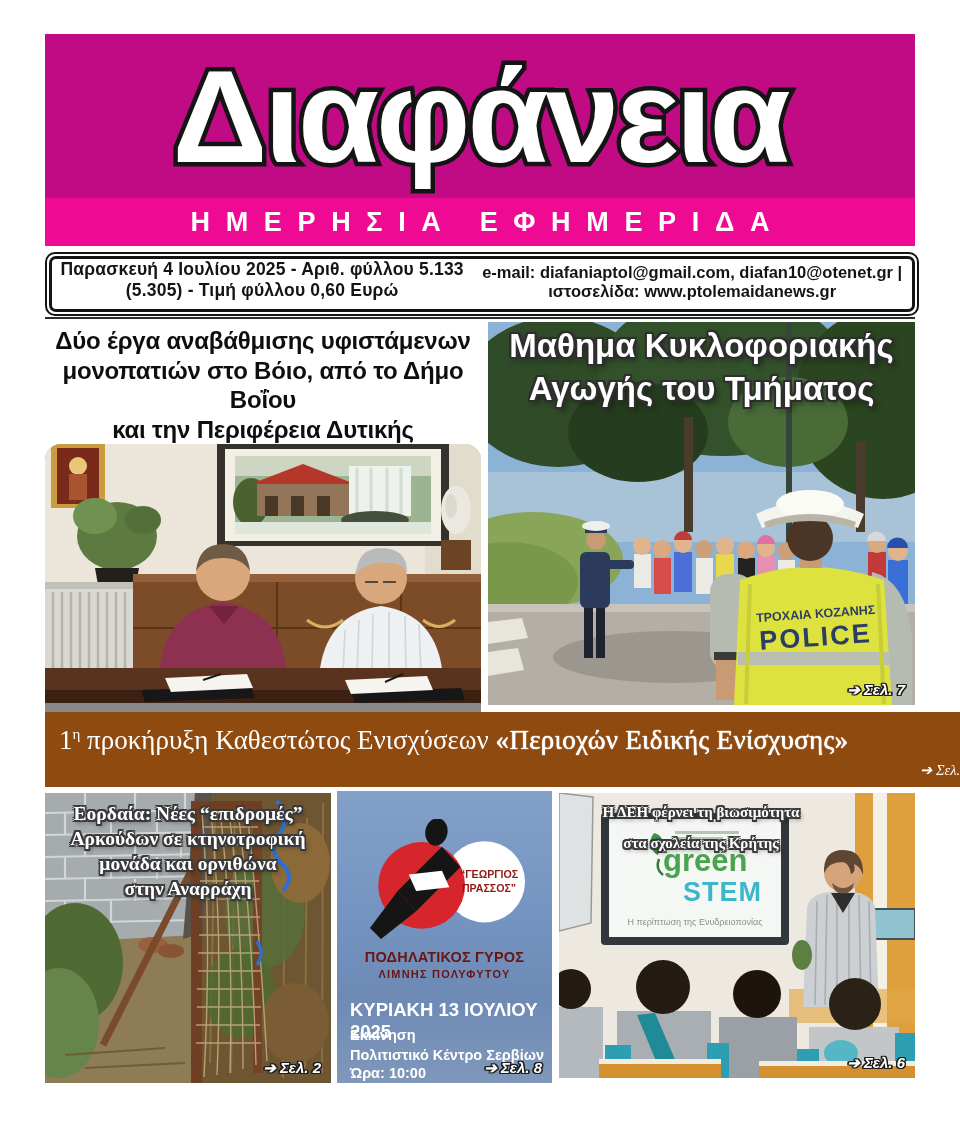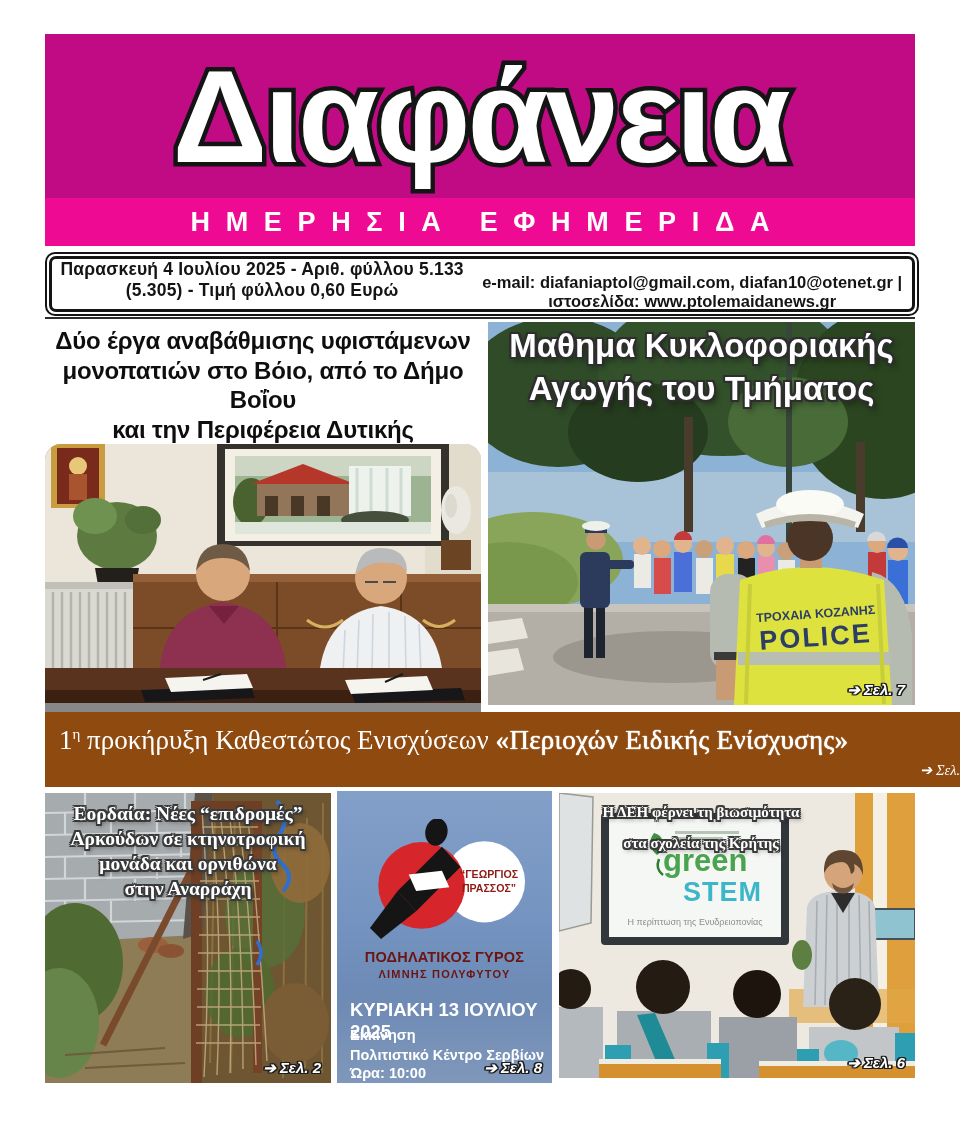--- a/index.html
+++ b/index.html
@@ -13,21 +13,21 @@
   .masthead-main{position:absolute;left:0;top:0;width:948px;height:164px;}
   .masthead-strip{position:absolute;left:0;bottom:0;width:870px;height:48px;background:#ef0a93;
                   display:flex;align-items:center;justify-content:center;}
   .masthead-strip .sub{color:#fff;font-weight:700;font-size:27px;letter-spacing:.58em;text-indent:.58em;}
 
   
   .infobox{left:45px;top:252px;width:866px;height:56px;border:2px solid #141414;border-radius:10px;padding:2px;background:#fff;}
   .infobox-inner{width:100%;height:100%;border:3px solid #141414;border-radius:7px;box-sizing:border-box;
                  display:flex;flex-direction:row;justify-content:center;text-align:center;color:#141414;}
   .info-l1{font-size:17.5px;font-weight:800;letter-spacing:.2px;}
-  .info-l2{font-size:16.5px;font-weight:700;margin-top:14px;}
+  .info-l2{font-size:16.5px;font-weight:700;margin-top:4px;}
 
   .divider{left:45px;top:317px;width:870px;height:2px;background:#2b2b2b;}
 
   
   .hl-black{left:45px;top:326px;width:436px;text-align:center;color:#0e0e0e;
             font-size:24px;font-weight:700;line-height:29.5px;letter-spacing:-.2px;}
   .ol{color:#fff;}
   .ol-big{font-size:33px;font-weight:700;line-height:43px;text-align:center;
           text-shadow:-2px -2px 0 #2e2e2e,2px -2px 0 #2e2e2e,-2px 2px 0 #2e2e2e,2px 2px 0 #2e2e2e,
                       -2px 0 0 #2e2e2e,2px 0 0 #2e2e2e,0 -2px 0 #2e2e2e,0 2px 0 #2e2e2e,3px 4px 6px rgba(0,0,0,.5);}

